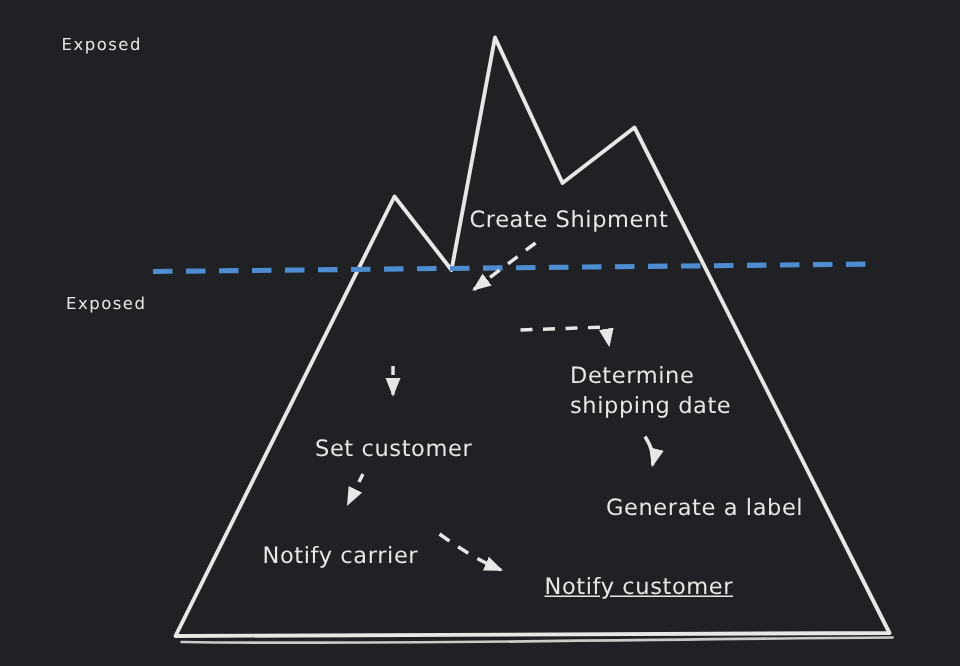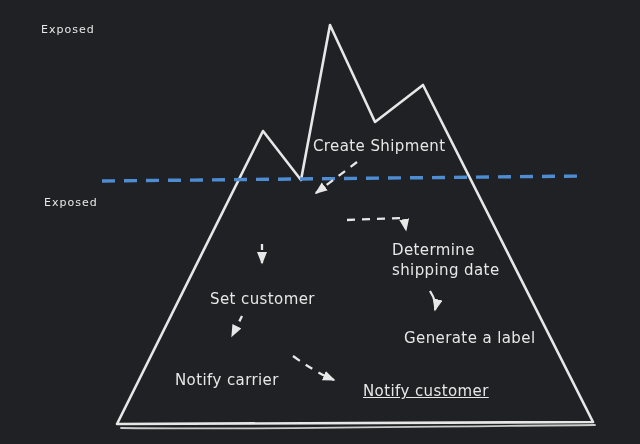--- a/index.html
+++ b/index.html
@@ -18,21 +18,21 @@
     font-size: 15px;
     line-height: 20px;
     letter-spacing: 0.4px;
     white-space: nowrap;
     user-select: none;
   }
   .zone-label {
     font-size: 11px;
     letter-spacing: 1px;
   }
-  .wrap2 { white-space: normal; width: 112px; margin-left: 12px; }
+  .wrap2 { white-space: normal; width: 112px; }
 </style>
 </head>
 <body>
 
 <div class="stage" style="--bg: #202124; --ink: #e7e7e7;">
 
   <svg width="640" height="444" viewBox="0 0 640 444">
     <defs>
       <marker id="ah" markerUnits="userSpaceOnUse" markerWidth="18" markerHeight="16" refX="11" refY="5" orient="auto">
         <path d="M0,0 L12.5,5 L0,10 Z" fill="#e7e7e7"></path>
@@ -58,16 +58,16 @@
     <path d="M430,291 Q437,302 435,310" fill="none" stroke="#e7e7e7" stroke-width="2.3" marker-end="url(#ah)"></path>
   </svg>
 
   <div class="label zone-label" style="left:41px; top:20px;">Exposed</div>
   <div class="label zone-label" style="left:44px; top:193px;">Exposed</div>
 
   <div class="label" style="left:313px; top:136px;">Create Shipment</div>
   <div class="label wrap2" style="left:380px; top:240px;">Determine shipping date</div>
   <div class="label" style="left:210px; top:289px;">Set customer</div>
   <div class="label" style="left:404px; top:328px;">Generate a label</div>
-  <div class="label" style="left:175px; top:370px;">Notify carrier</div>
+  <div class="label" style="left:175px; top:360px;">Notify carrier</div>
   <div class="label" style="left:363px; top:381px;text-decoration:underline;">Notify customer</div>
 
 </div>
 
 </body></html>

